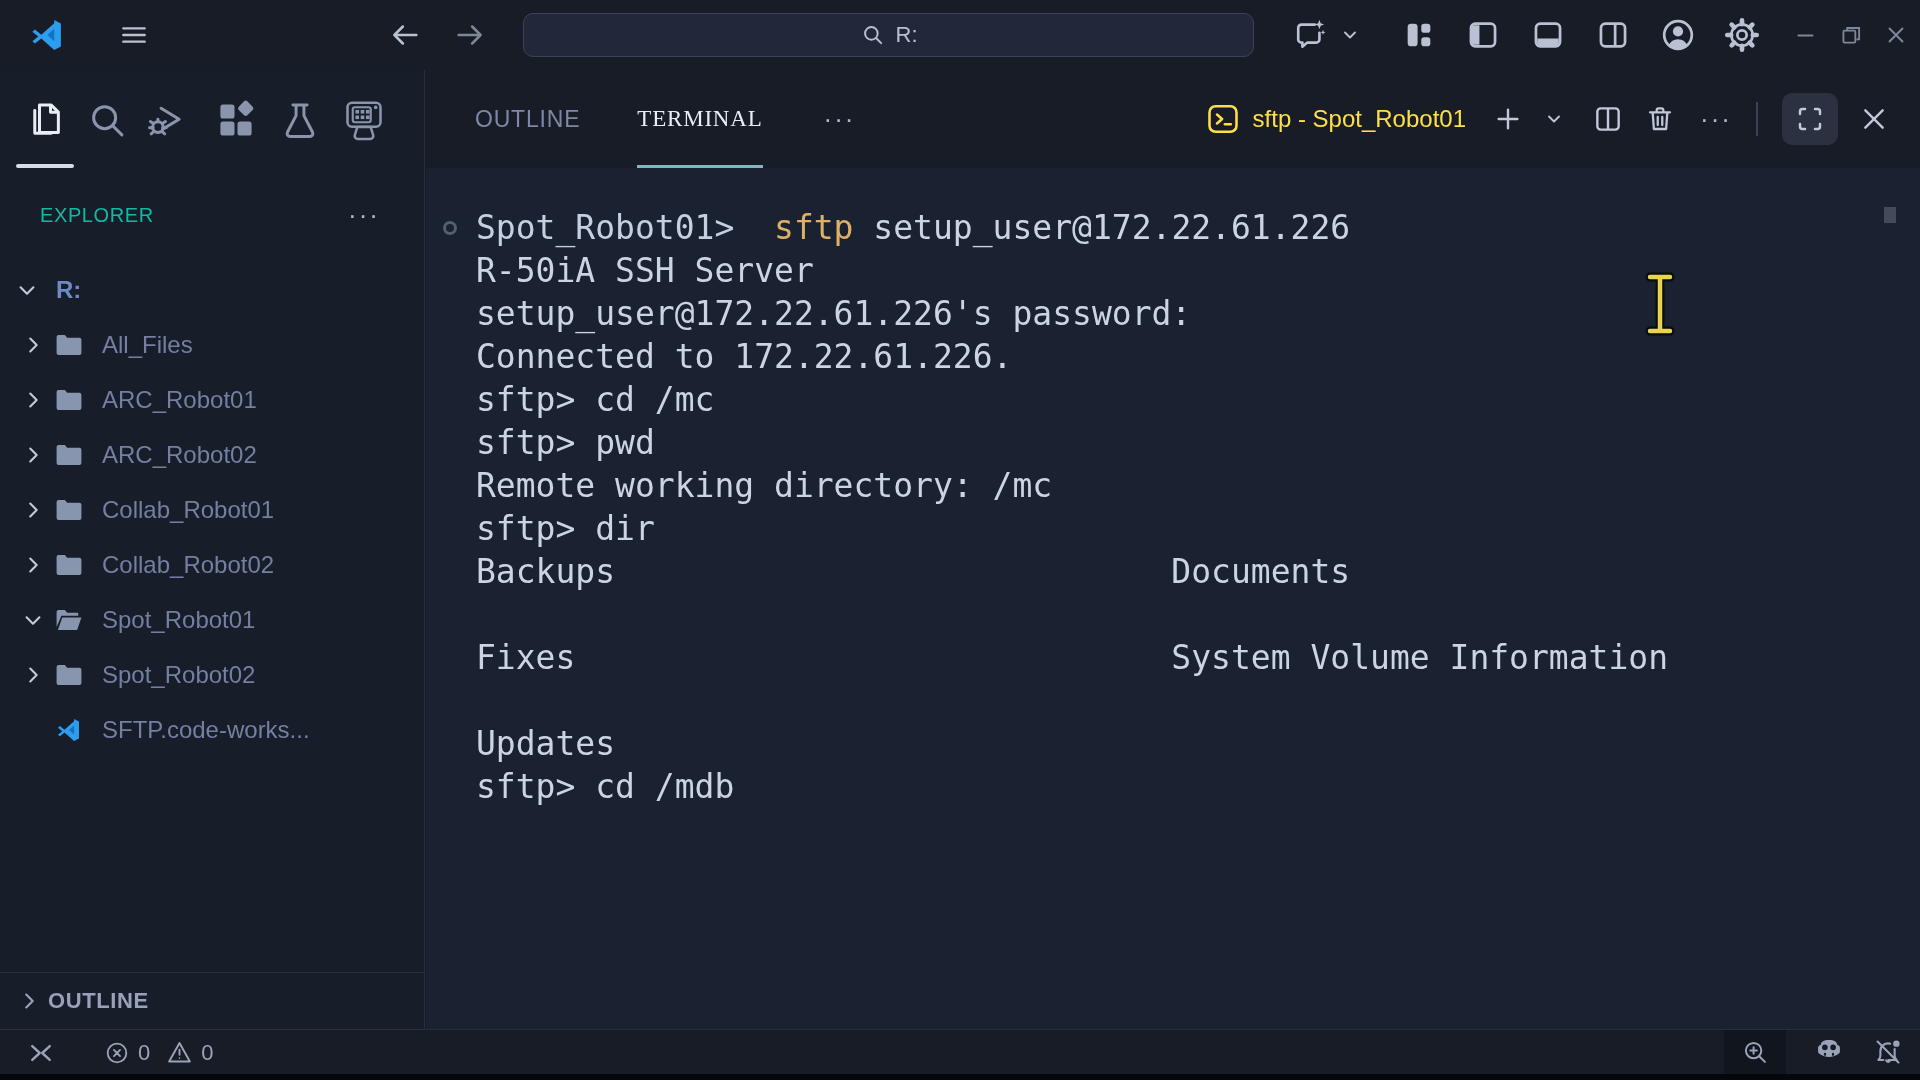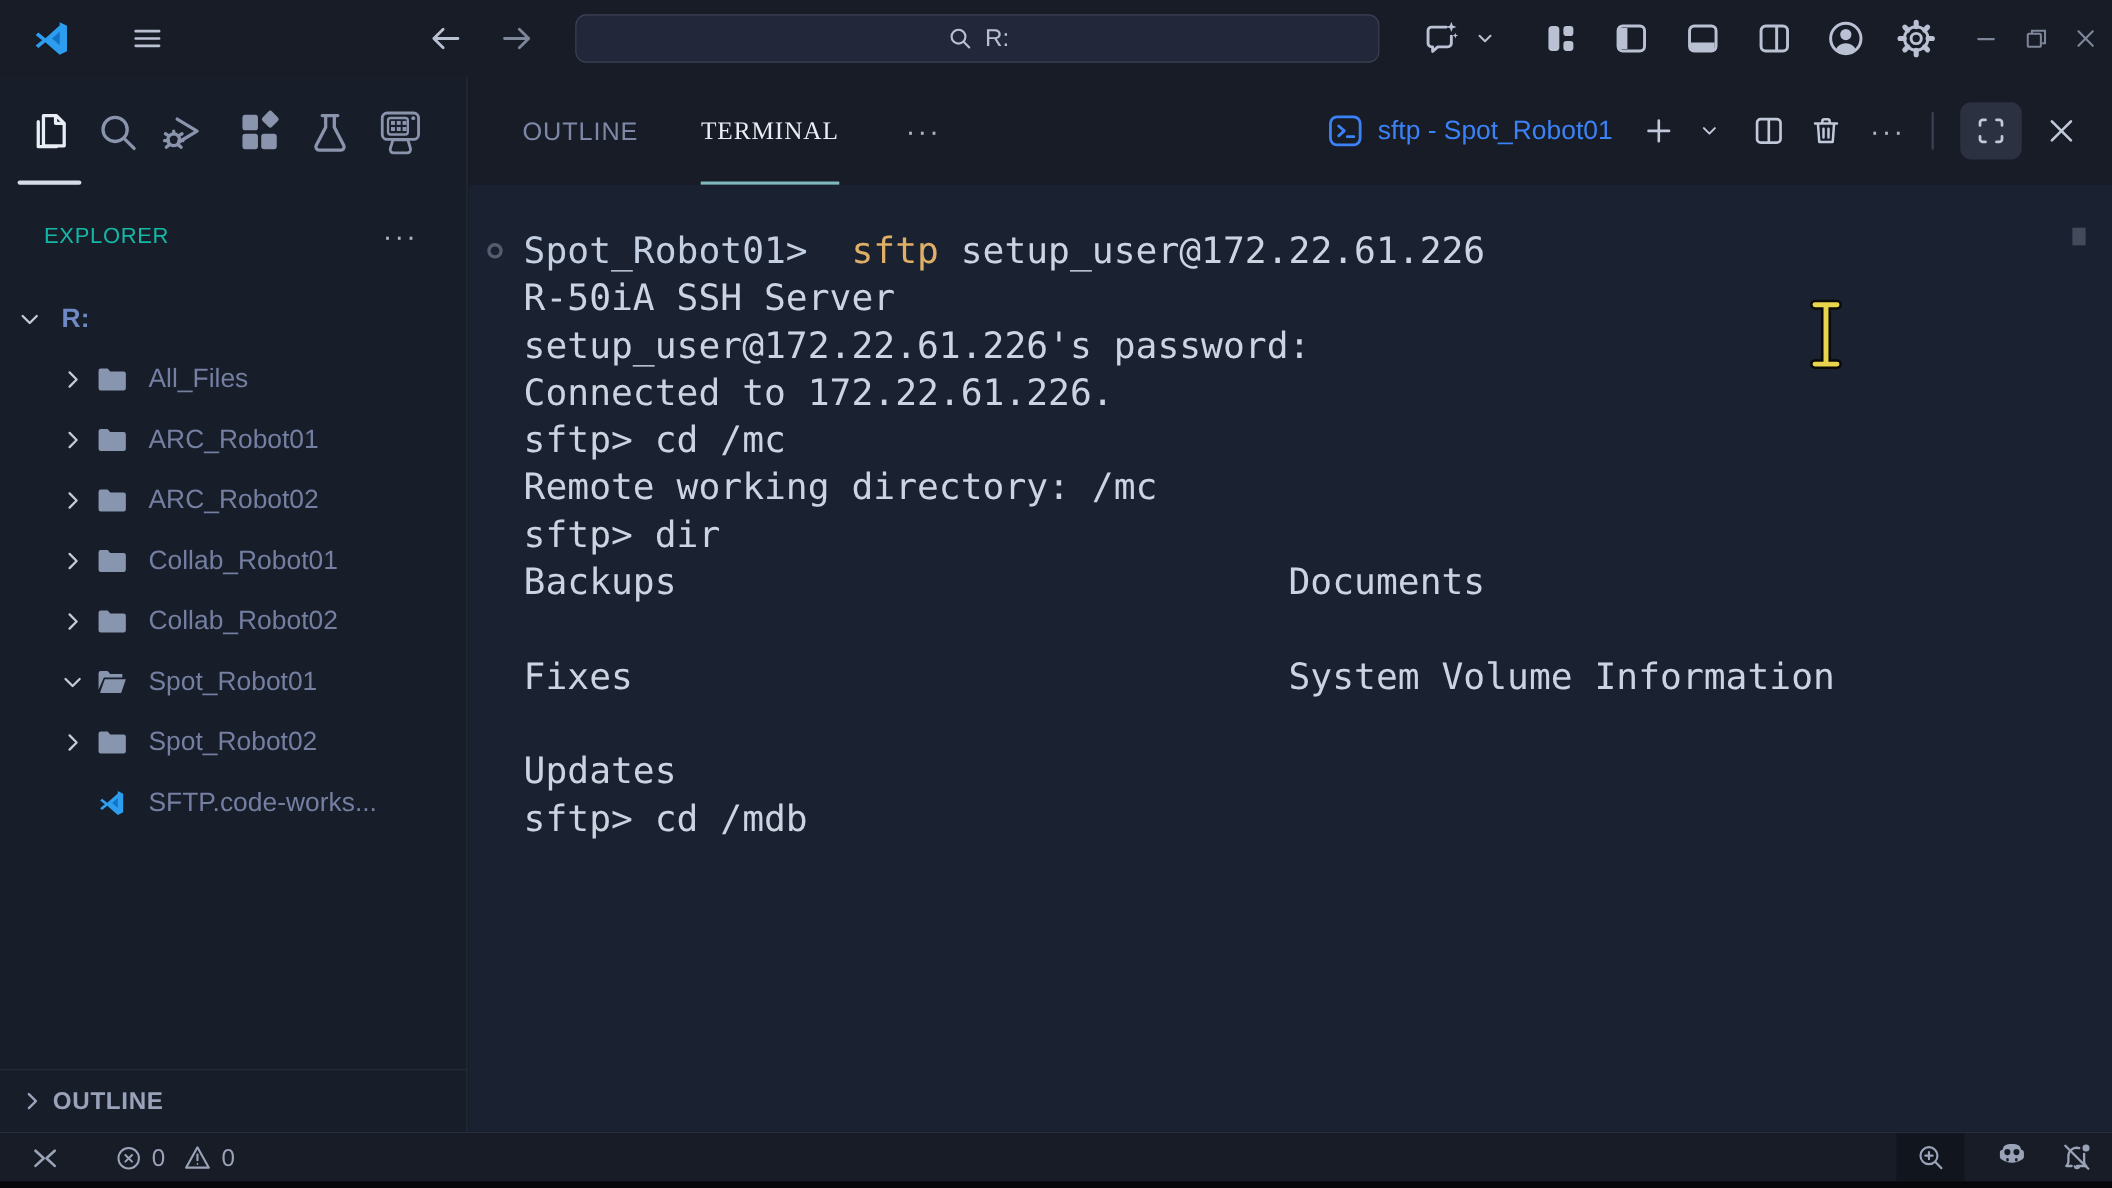--- a/index.html
+++ b/index.html
@@ -19,38 +19,38 @@
   
   .sidebar { position:absolute; top:70px; left:0; width:425px; bottom:51px; background:#171d29; border-right:1px solid #262d3b; }
   .activityrow { position:absolute; top:0; left:0; right:0; height:100px; }
   .act-icon { position:absolute; top:50%; transform:translate(-50%,-50%); color:#8a94ac; }
   .act-icon.active { color:#e9edf5; }
   .act-indicator { position:absolute; left:16px; top:94px; width:58px; height:4px; border-radius:2px; background:#d7dce8; }
   .exp-header { position:absolute; top:125px; left:0; right:0; height:40px; }
   .exp-title { position:absolute; left:40px; top:50%; transform:translateY(-50%); font-size:20px; letter-spacing:0.6px; color:#14b8a6; }
   .exp-dots { position:absolute; right:44px; top:50%; transform:translateY(-50%); font-size:26px; letter-spacing:2px; color:#aeb6c8; line-height:10px; }
   .tree { position:absolute; top:192px; left:0; right:2px; }
-  .tree-row { height:55px; display:flex; align-items:center; padding-left:55px; color:#747fa2; font-size:24px; }
+  .tree-row { height:55px; display:flex; align-items:center; padding-left:22px; color:#747fa2; font-size:24px; }
   .tree-row.root { padding-left:16px; color:#6e89c4; font-weight:700; }
   .tree-row .chev { width:32px; display:flex; align-items:center; color:#c3cad8; }
   .tree-row .ticon { width:34px; margin-right:14px; display:flex; align-items:center; color:#8795ae; }
   .tree-row.root .tlabel { margin-left:8px; }
   .tlabel { white-space:nowrap; }
   .outline { position:absolute; left:0; right:0; bottom:0; height:57px; border-top:1px solid #262d3b; display:flex; align-items:center; padding-left:18px; gap:8px; color:#99a2ba; }
   .outline .olabel { font-size:22px; font-weight:700; letter-spacing:0.6px; }
 
   
   .panel { position:absolute; top:70px; left:426px; right:0; bottom:51px; background:#171c27; }
   .panel-header { position:absolute; top:0; left:0; right:0; height:98px; }
   .tabs { position:absolute; left:49px; top:0; height:98px; display:flex; gap:57px; align-items:center; }
   .tab { height:98px; display:flex; align-items:center; font-size:23px; letter-spacing:0.8px; color:#7e88a6; border-bottom:3px solid transparent; padding-top:3px; }
   .tab.active { color:#e9edf4; border-bottom-color:#7fb8bd;font-family:Liberation Serif, serif; }
   .tab-dots { font-size:26px; letter-spacing:2px; color:#aeb6c8; align-self:center; margin-left:4px; }
   .panel-actions { position:absolute; right:30px; top:0; height:98px; display:flex; align-items:center; gap:20px; color:#c0c8da; }
-  .pa-title { display:flex; align-items:center; gap:12px; color:#3b82f6; font-size:24px; white-space:nowrap; margin-right:6px; }
+  .pa-title { display:flex; align-items:center; gap:12px; color:#fde047; font-size:24px; white-space:nowrap; margin-right:6px; }
   .pa-sep { width:2px; height:34px; background:#3a4254; margin:0 4px; }
   .pa-max { background:#2b3140; border-radius:10px; width:56px; height:52px; display:flex; align-items:center; justify-content:center; }
 
   .terminal { position:absolute; top:98px; left:0; right:0; bottom:0; background:#1a2231; }
   .term-text { padding:38px 0 0 50px; font-family:"DejaVu Sans Mono", monospace; font-size:33px; line-height:43px; color:#ccd4e2; }
   .term-line { white-space:pre; position:relative; height:43px; }
   .seg-prompt { color:#c4cfe2; }
   .seg-cmd { color:#dfae67; }
   .seg-cursor { display:inline-block; width:20px; height:36px; background:#eec07a; vertical-align:-6px; }
   .cmd-circle { position:absolute; left:-33px; top:50%; transform:translateY(-50%); width:14px; height:14px; border:3px solid #555e70; border-radius:50%; }
@@ -411,20 +411,21 @@
       </div>
     </div>
 
     <div class="terminal">
       <div class="term-text">
           <div class="term-line"><span class="cmd-circle"></span><span class="seg-prompt">Spot_Robot01&gt;  </span><span class="seg-cmd">sftp</span><span class="seg-fg"> setup_user@172.22.61.226</span></div>
           <div class="term-line"><span class="seg-fg">R-50iA SSH Server</span></div>
           <div class="term-line"><span class="seg-fg">setup_user@172.22.61.226's password:</span></div>
           <div class="term-line"><span class="seg-fg">Connected to 172.22.61.226.</span></div>
           <div class="term-line"><span class="seg-fg">sftp&gt; cd /mc</span></div>
+          <div class="term-line"><span class="seg-fg">sftp&gt; pwd</span></div>
           <div class="term-line"><span class="seg-fg">Remote working directory: /mc</span></div>
           <div class="term-line"><span class="seg-fg">sftp&gt; dir</span></div>
           <div class="term-line"><span class="seg-fg">Backups                            Documents</span></div>
           <div class="term-line"><span class="seg-fg"></span></div>
           <div class="term-line"><span class="seg-fg">Fixes                              System Volume Information</span></div>
           <div class="term-line"><span class="seg-fg"></span></div>
           <div class="term-line"><span class="seg-fg">Updates</span></div>
           <div class="term-line"><span class="seg-fg">sftp&gt; cd /mdb</span></div>
         </div>
       <div class="scroll-thumb"></div>

